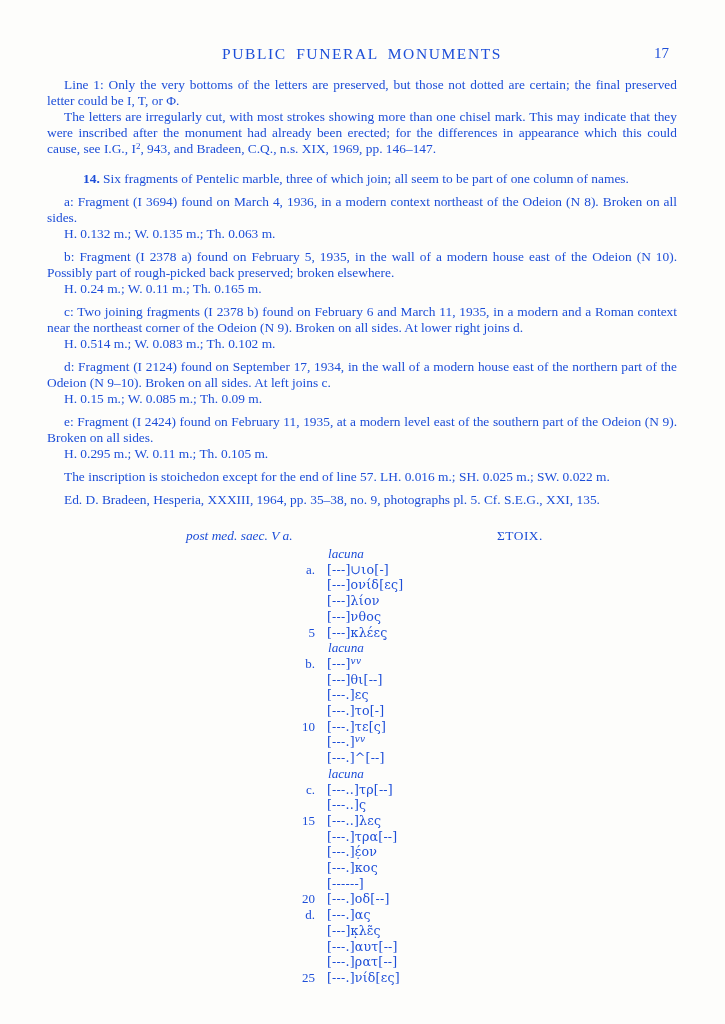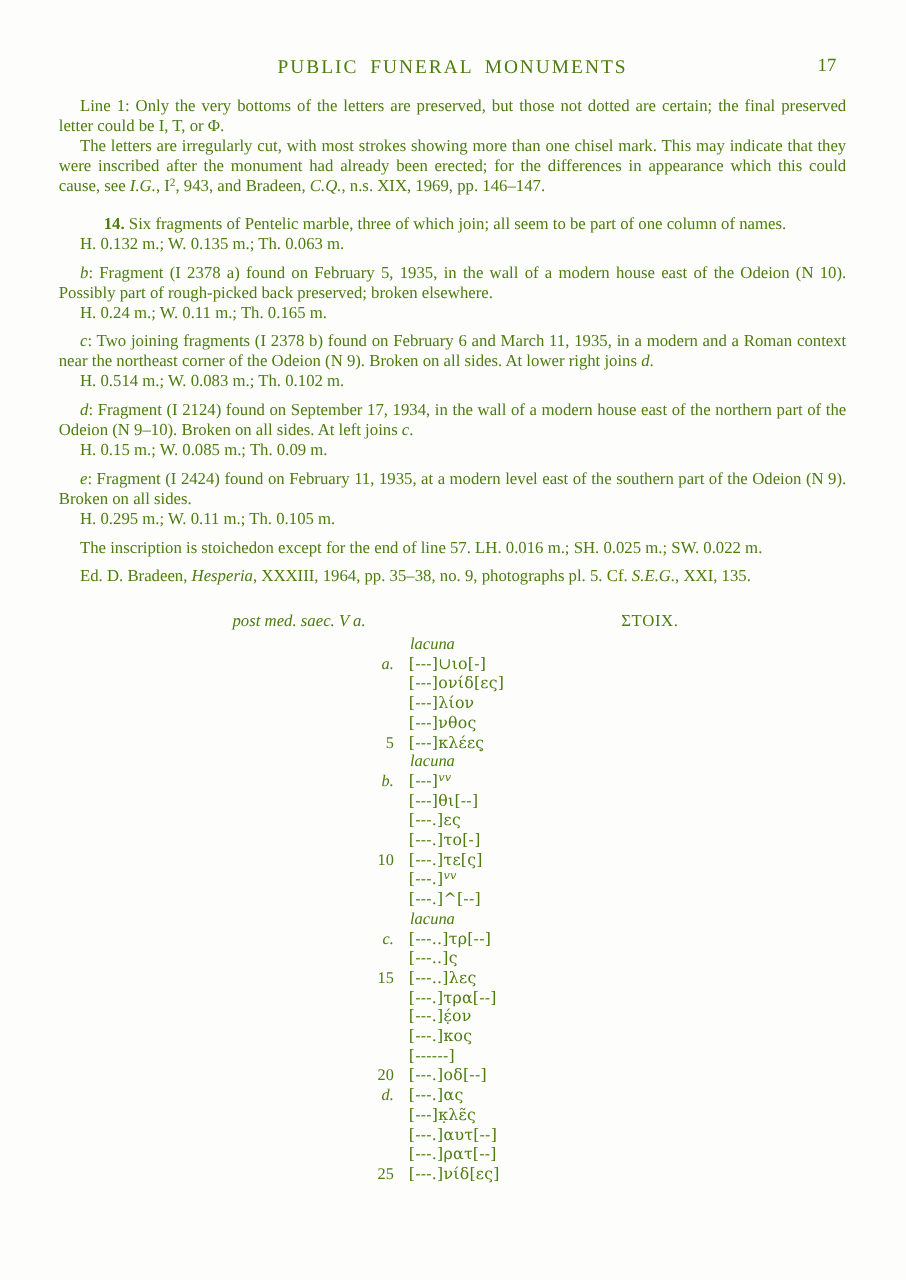--- a/index.html
+++ b/index.html
@@ -1,21 +1,21 @@
 <!DOCTYPE html>
 <html><head>
 <meta charset="utf-8">
 <style>
   html, body { margin:0; padding:0; }
   body { background:#fdfdfb; }
   .page {
     position:relative;
     width:725px; height:1024px;
     background:#fdfdfb;
-    color:#4d7c0f;
+    color:#1d4ed8;
     font-family:"Liberation Serif", serif;
     box-sizing:border-box;
     padding:45px 48px 0 47px;
     overflow:hidden;
   }
   .running-head {
     position:relative;
     text-align:center;
     font-size:15.5px;
     letter-spacing:1.6px;
@@ -31,21 +31,21 @@
   .body-text {
     margin-top:14px;
     font-size:13.4px;
     line-height:16px;
     text-align:justify;
   }
   p.para { margin:0; }
   p.indent { text-indent:17px; }
   p.gap { margin-top:7px; }
   p.gap-lg { margin-top:14px;margin-left:36px; }
-  .it { font-style:italic; }
+  .it { }
   .bd { font-weight:bold; }
   sup { font-size:9px; line-height:0; vertical-align:baseline; position:relative; top:-4px; }
   .inscription { margin-top:18px; }
   .insc-head { position:relative; height:17px; font-size:13.4px;margin-top:20px; }
   .insc-date { position:absolute; left:139px; top:0; font-style:italic; }
   .insc-stoich { position:absolute; left:450px; top:0; letter-spacing:0.5px; }
   .insc-lines {
     margin-left:236px;
     margin-top:1px;
     font-family:"DejaVu Serif", serif;
@@ -64,20 +64,21 @@
 <div class="page">
   <div class="running-head">
     <span>PUBLIC FUNERAL MONUMENTS</span>
     <span class="page-num">17</span>
   </div>
 
   <div class="body-text">
       <p class="para indent"><span>Line 1: Only the very bottoms of the letters are preserved, but those not dotted are certain; the final preserved letter could be Ι, Τ, or Φ.</span></p>
       <p class="para indent"><span>The letters are irregularly cut, with most strokes showing more than one chisel mark. This may indicate that they were inscribed after the monument had already been erected; for the differences in appearance which this could cause, see </span><span class="it">I.G.</span><span>, I</span><sup>2</sup><span>, 943, and Bradeen, </span><span class="it">C.Q.</span><span>, n.s. XIX, 1969, pp. 146–147.</span></p>
       <p class="para gap-lg"><span class="bd">14.</span><span> Six fragments of Pentelic marble, three of which join; all seem to be part of one column of names.</span></p>
+      <p class="para indent gap"><span class="it">a</span><span>: Fragment (I 3694) found on March 4, 1936, in a modern context northeast of the Odeion (N 8). Broken on all sides.</span></p>
       <p class="para indent"><span>H. 0.132 m.; W. 0.135 m.; Th. 0.063 m.</span></p>
       <p class="para indent gap"><span class="it">b</span><span>: Fragment (I 2378 a) found on February 5, 1935, in the wall of a modern house east of the Odeion (N 10). Possibly part of rough-picked back preserved; broken elsewhere.</span></p>
       <p class="para indent"><span>H. 0.24 m.; W. 0.11 m.; Th. 0.165 m.</span></p>
       <p class="para indent gap"><span class="it">c</span><span>: Two joining fragments (I 2378 b) found on February 6 and March 11, 1935, in a modern and a Roman context near the northeast corner of the Odeion (N 9). Broken on all sides. At lower right joins </span><span class="it">d</span><span>.</span></p>
       <p class="para indent"><span>H. 0.514 m.; W. 0.083 m.; Th. 0.102 m.</span></p>
       <p class="para indent gap"><span class="it">d</span><span>: Fragment (I 2124) found on September 17, 1934, in the wall of a modern house east of the northern part of the Odeion (N 9–10). Broken on all sides. At left joins </span><span class="it">c</span><span>.</span></p>
       <p class="para indent"><span>H. 0.15 m.; W. 0.085 m.; Th. 0.09 m.</span></p>
       <p class="para indent gap"><span class="it">e</span><span>: Fragment (I 2424) found on February 11, 1935, at a modern level east of the southern part of the Odeion (N 9). Broken on all sides.</span></p>
       <p class="para indent"><span>H. 0.295 m.; W. 0.11 m.; Th. 0.105 m.</span></p>
       <p class="para indent gap"><span>The inscription is stoichedon except for the end of line 57. LH. 0.016 m.; SH. 0.025 m.; SW. 0.022 m.</span></p>

